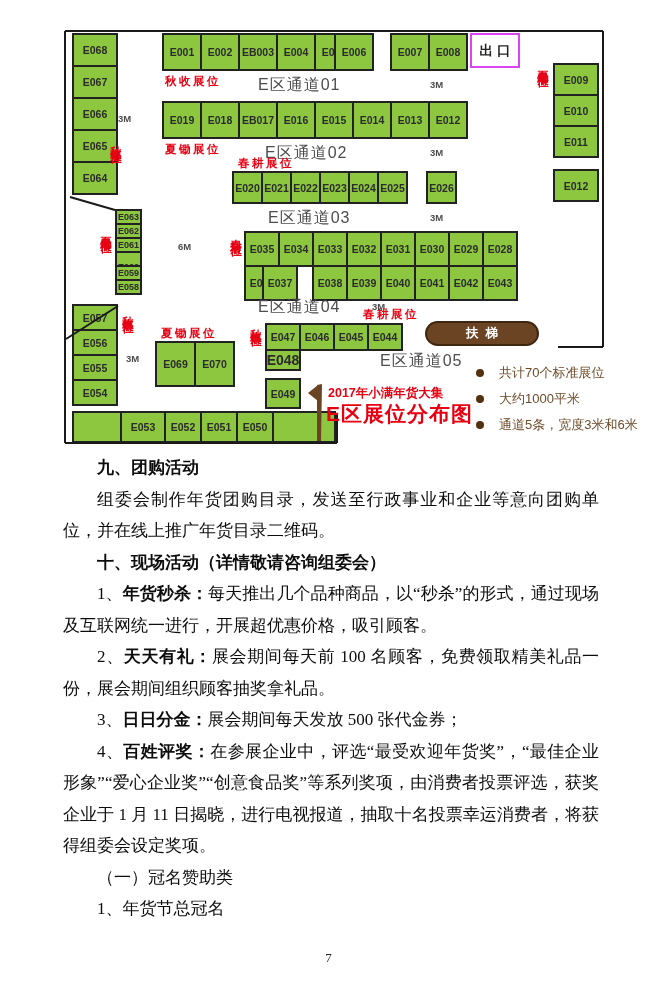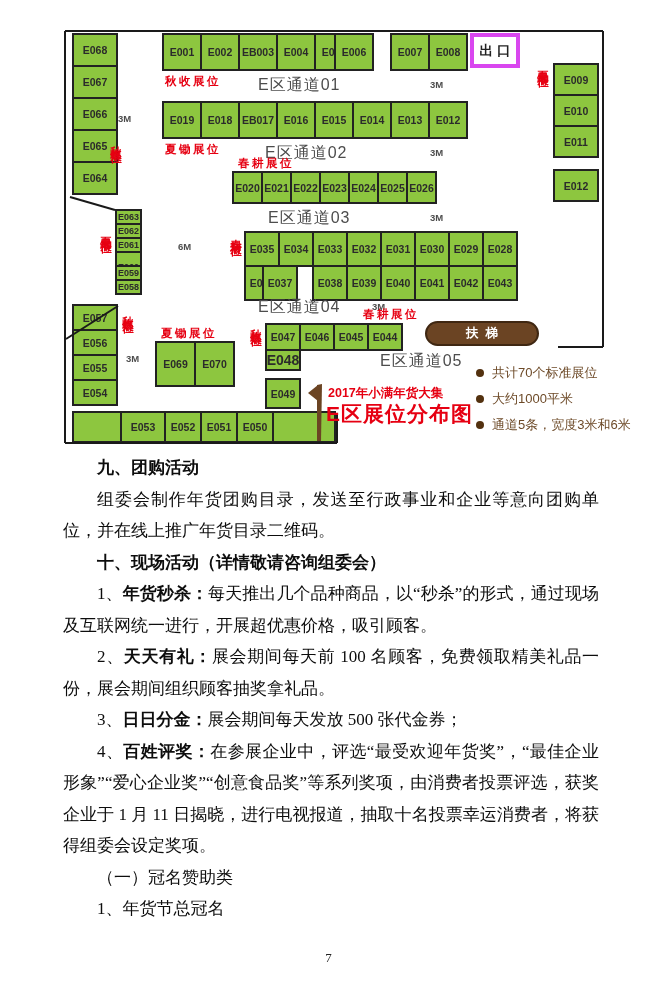--- a/index.html
+++ b/index.html
@@ -12,35 +12,35 @@
         display:flex;align-items:center;justify-content:center;
         font-weight:700;color:#2b2b2b;z-index:1;}
   #plan .aisle{position:absolute;font-size:16px;font-weight:500;color:#4d4d4d;
         letter-spacing:1px;z-index:6;white-space:nowrap;}
   #plan .mlab{position:absolute;font-size:9.5px;font-weight:700;color:#4d4d4d;z-index:6;}
   #plan .redlab{position:absolute;color:#e60012;font-weight:700;font-size:11.5px;
         font-family:"DejaVu Serif","Liberation Serif",serif;
         letter-spacing:2.5px;white-space:nowrap;z-index:7;}
   #plan .redlab.v{writing-mode:vertical-rl;letter-spacing:2px;height:66px;}
   .exit{position:absolute;left:412px;top:8px;width:50px;height:35px;box-sizing:border-box;
-        background:#fff;border:4px solid #d946ef;display:flex;align-items:center;justify-content:center;
+        background:#fff;border:2px solid #d946ef;display:flex;align-items:center;justify-content:center;
         font-size:13.5px;font-weight:600;color:#222;letter-spacing:4px;padding-left:4px;z-index:2;}
   .escalator{position:absolute;left:367px;top:296px;width:114px;height:25px;box-sizing:border-box;
         background:#6b4423;border:2px solid #3f2712;border-radius:13px;display:flex;align-items:center;
         justify-content:center;color:#fff;font-size:12.5px;font-weight:600;letter-spacing:7px;
         padding-left:7px;z-index:2;}
   #walls{position:absolute;left:0;top:0;z-index:5;pointer-events:none;}
   .flagtitle{position:absolute;left:250px;top:356px;width:235px;height:58px;z-index:8;}
   .flagtitle svg{position:absolute;left:0;top:3px;}
   .flagtitle .t1{position:absolute;left:20px;top:4px;font-size:12.5px;font-weight:700;color:#e60012;}
   .flagtitle .t2{position:absolute;left:18px;top:19px;font-size:21px;font-weight:700;color:#e60012;
         letter-spacing:1px;}
   .notes{position:absolute;left:418px;top:340px;margin:0;padding:0;list-style:none;z-index:8;}
   .notes li{display:flex;align-items:center;margin-bottom:11px;font-size:13px;line-height:15px;
-        color:#6d4a28;white-space:nowrap;}
+        color:#6d4a28;white-space:nowrap;gap:7px;}
   .notes .dot{width:8px;height:8px;border-radius:50%;background:#53310f;margin-right:8px;flex:0 0 auto;}
   
   .content{position:absolute;left:63px;right:58px;top:452px;font-size:17px;line-height:31.5px;
         text-align:justify;color:#0d0d0d;}
   .content p{margin:0;}
   .content .h{font-weight:700;text-indent:2em;}
   .content .indent{text-indent:2em;}
   .content b{font-weight:700;}
   .pageno{position:absolute;left:0;right:0;top:950px;text-align:center;font-size:13px;color:#222;}
 </style>
@@ -114,21 +114,21 @@
       <div class="booth" style="left: 495px; top: 38px; width: 46px; height: 33px; font-size: 10.5px;">E009</div>
       <div class="booth" style="left: 495px; top: 69px; width: 46px; height: 33px; font-size: 10.5px;">E010</div>
       <div class="booth" style="left: 495px; top: 100px; width: 46px; height: 33px; font-size: 10.5px;">E011</div>
       <div class="booth" style="left: 495px; top: 144px; width: 46px; height: 33px; font-size: 10.5px;">E012</div>
       <div class="booth" style="left: 174px; top: 146px; width: 31px; height: 33px; font-size: 10.5px;">E020</div>
       <div class="booth" style="left: 203px; top: 146px; width: 31px; height: 33px; font-size: 10.5px;">E021</div>
       <div class="booth" style="left: 232px; top: 146px; width: 31px; height: 33px; font-size: 10.5px;">E022</div>
       <div class="booth" style="left: 261px; top: 146px; width: 31px; height: 33px; font-size: 10.5px;">E023</div>
       <div class="booth" style="left: 290px; top: 146px; width: 31px; height: 33px; font-size: 10.5px;">E024</div>
       <div class="booth" style="left: 319px; top: 146px; width: 31px; height: 33px; font-size: 10.5px;">E025</div>
-      <div class="booth" style="left: 348px; top: 146px; width: 31px; height: 33px; font-size: 10.5px;">E026</div>
+      <div class="booth" style="left: 368px; top: 146px; width: 31px; height: 33px; font-size: 10.5px;">E026</div>
       <div class="booth" style="left: 186px; top: 206px; width: 36px; height: 36px; font-size: 10.5px;">E035</div>
       <div class="booth" style="left: 220px; top: 206px; width: 36px; height: 36px; font-size: 10.5px;">E034</div>
       <div class="booth" style="left: 254px; top: 206px; width: 36px; height: 36px; font-size: 10.5px;">E033</div>
       <div class="booth" style="left: 288px; top: 206px; width: 36px; height: 36px; font-size: 10.5px;">E032</div>
       <div class="booth" style="left: 322px; top: 206px; width: 36px; height: 36px; font-size: 10.5px;">E031</div>
       <div class="booth" style="left: 356px; top: 206px; width: 36px; height: 36px; font-size: 10.5px;">E030</div>
       <div class="booth" style="left: 390px; top: 206px; width: 36px; height: 36px; font-size: 10.5px;">E029</div>
       <div class="booth" style="left: 424px; top: 206px; width: 36px; height: 36px; font-size: 10.5px;">E028</div>
       <div class="booth" style="left: 186px; top: 240px; width: 36px; height: 36px; font-size: 10.5px;">E036</div>
       <div class="booth" style="left: 204px; top: 240px; width: 36px; height: 36px; font-size: 10.5px;">E037</div>

